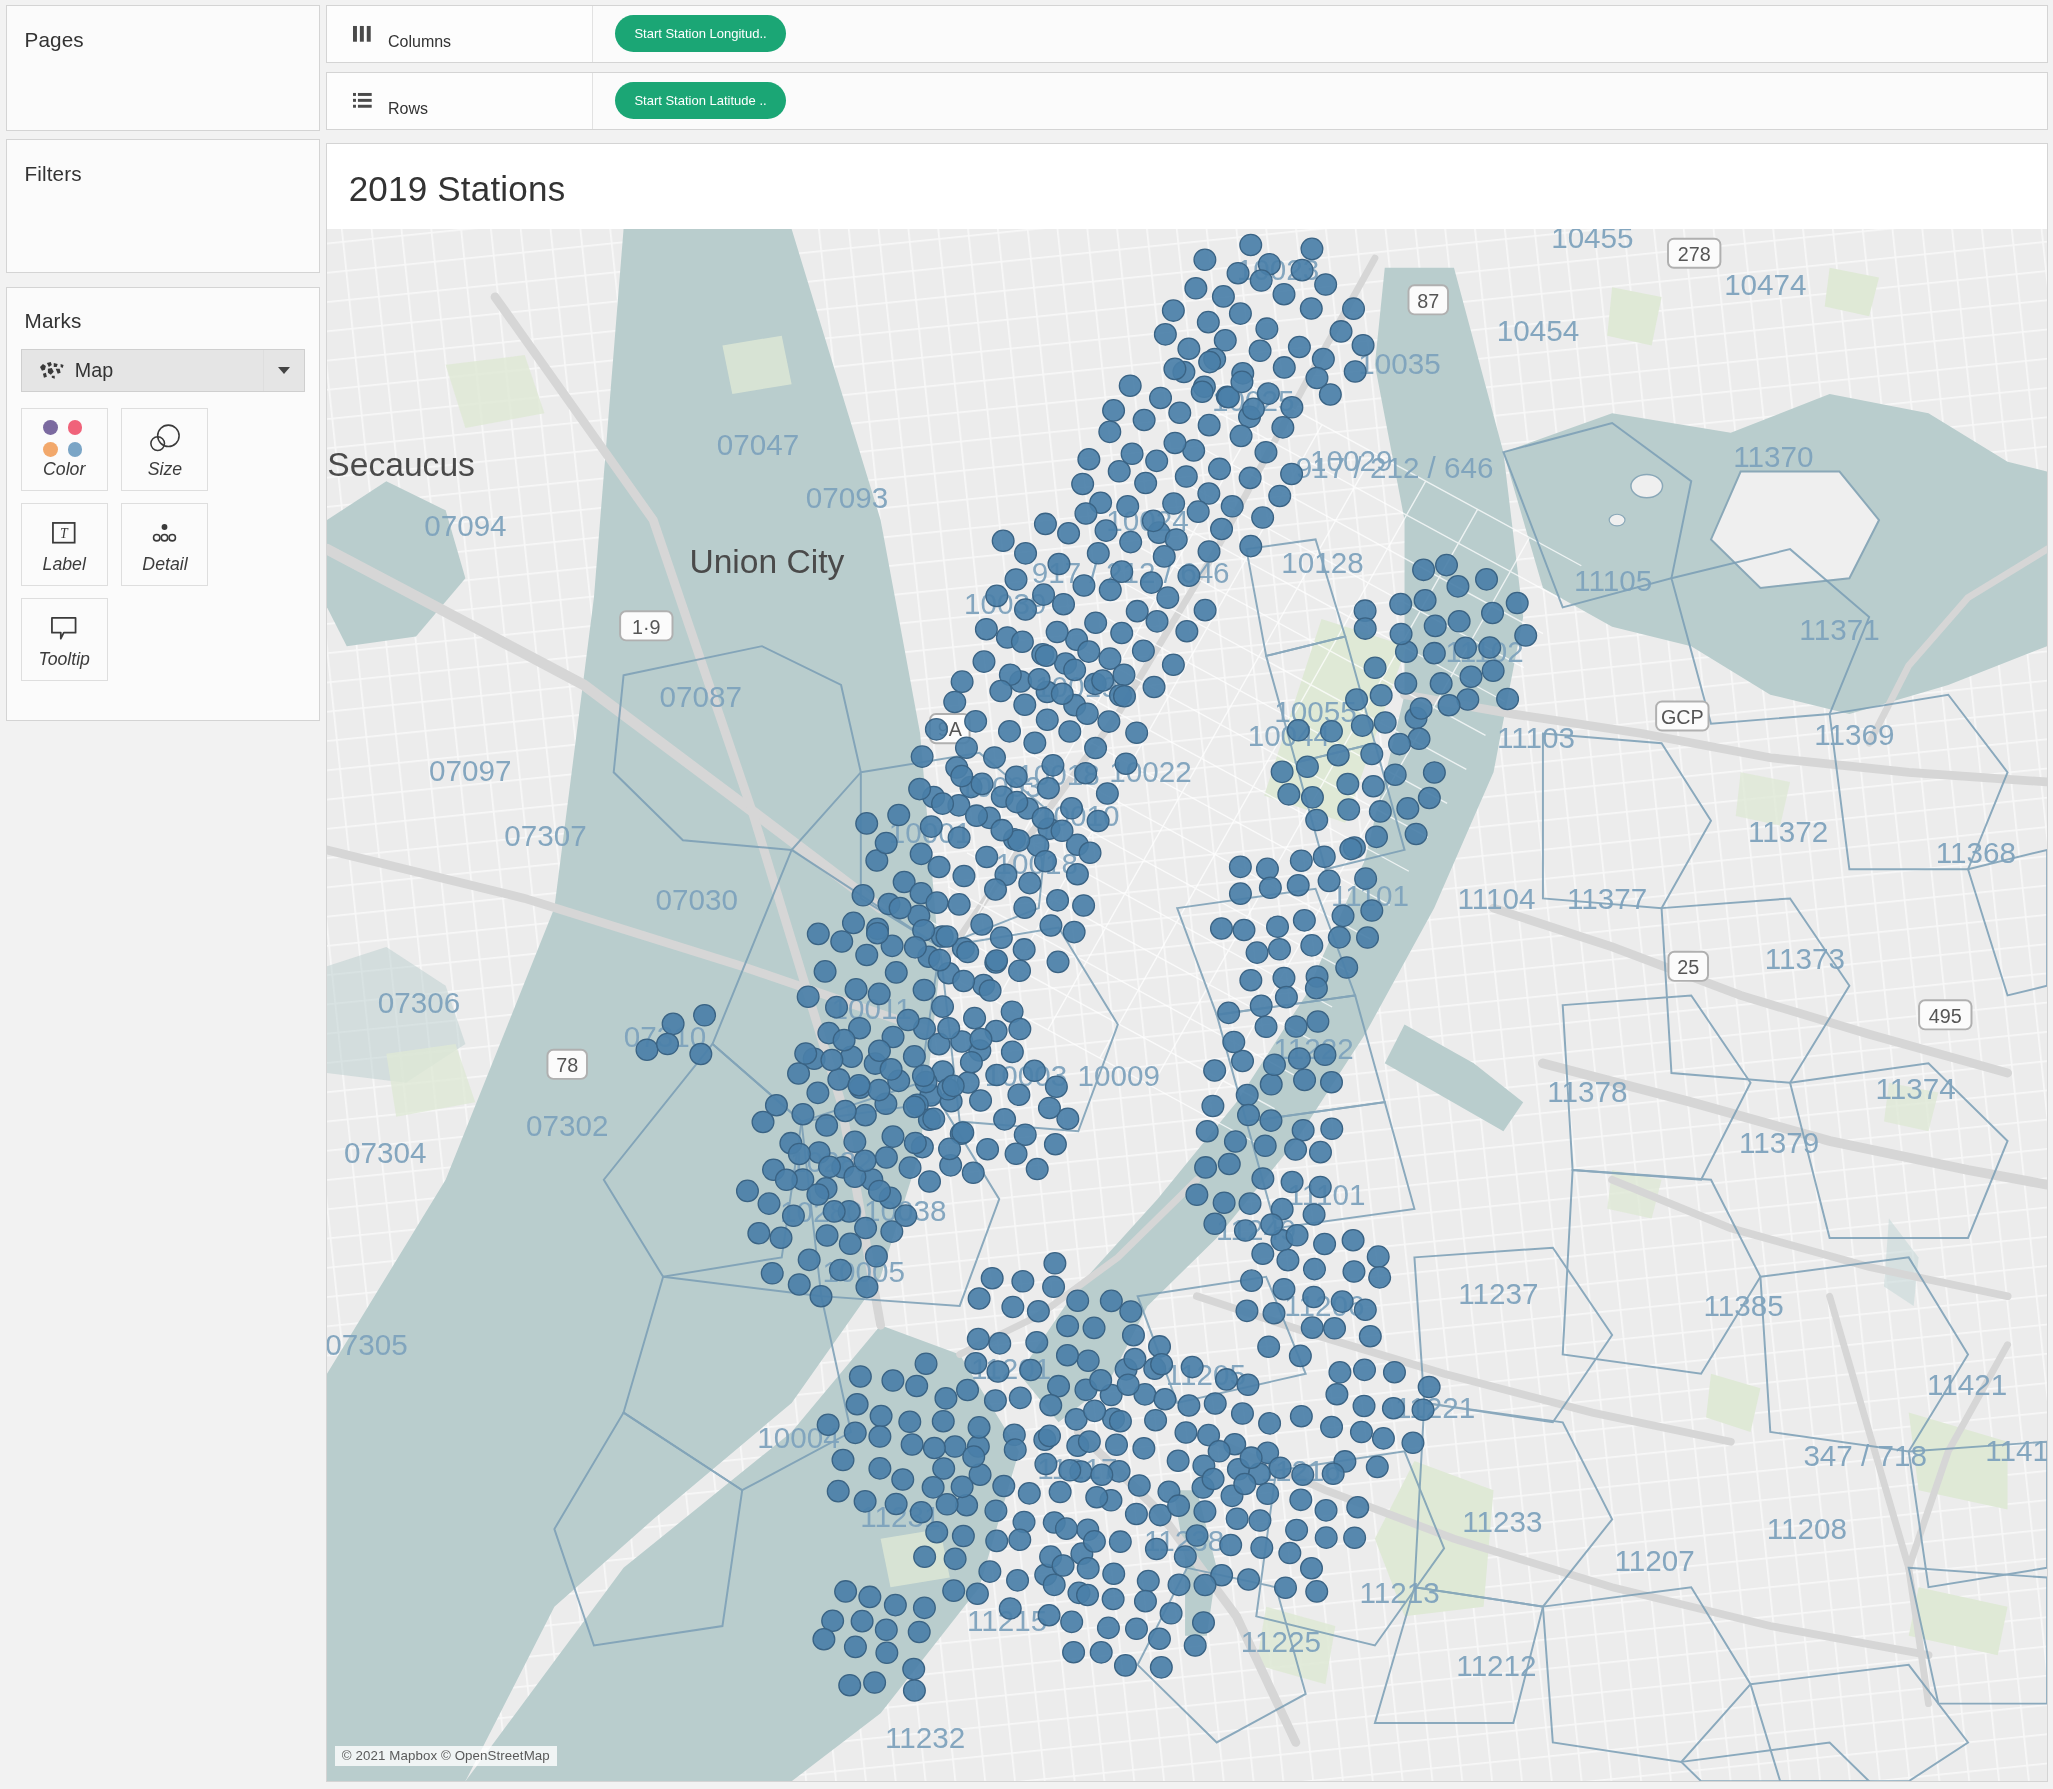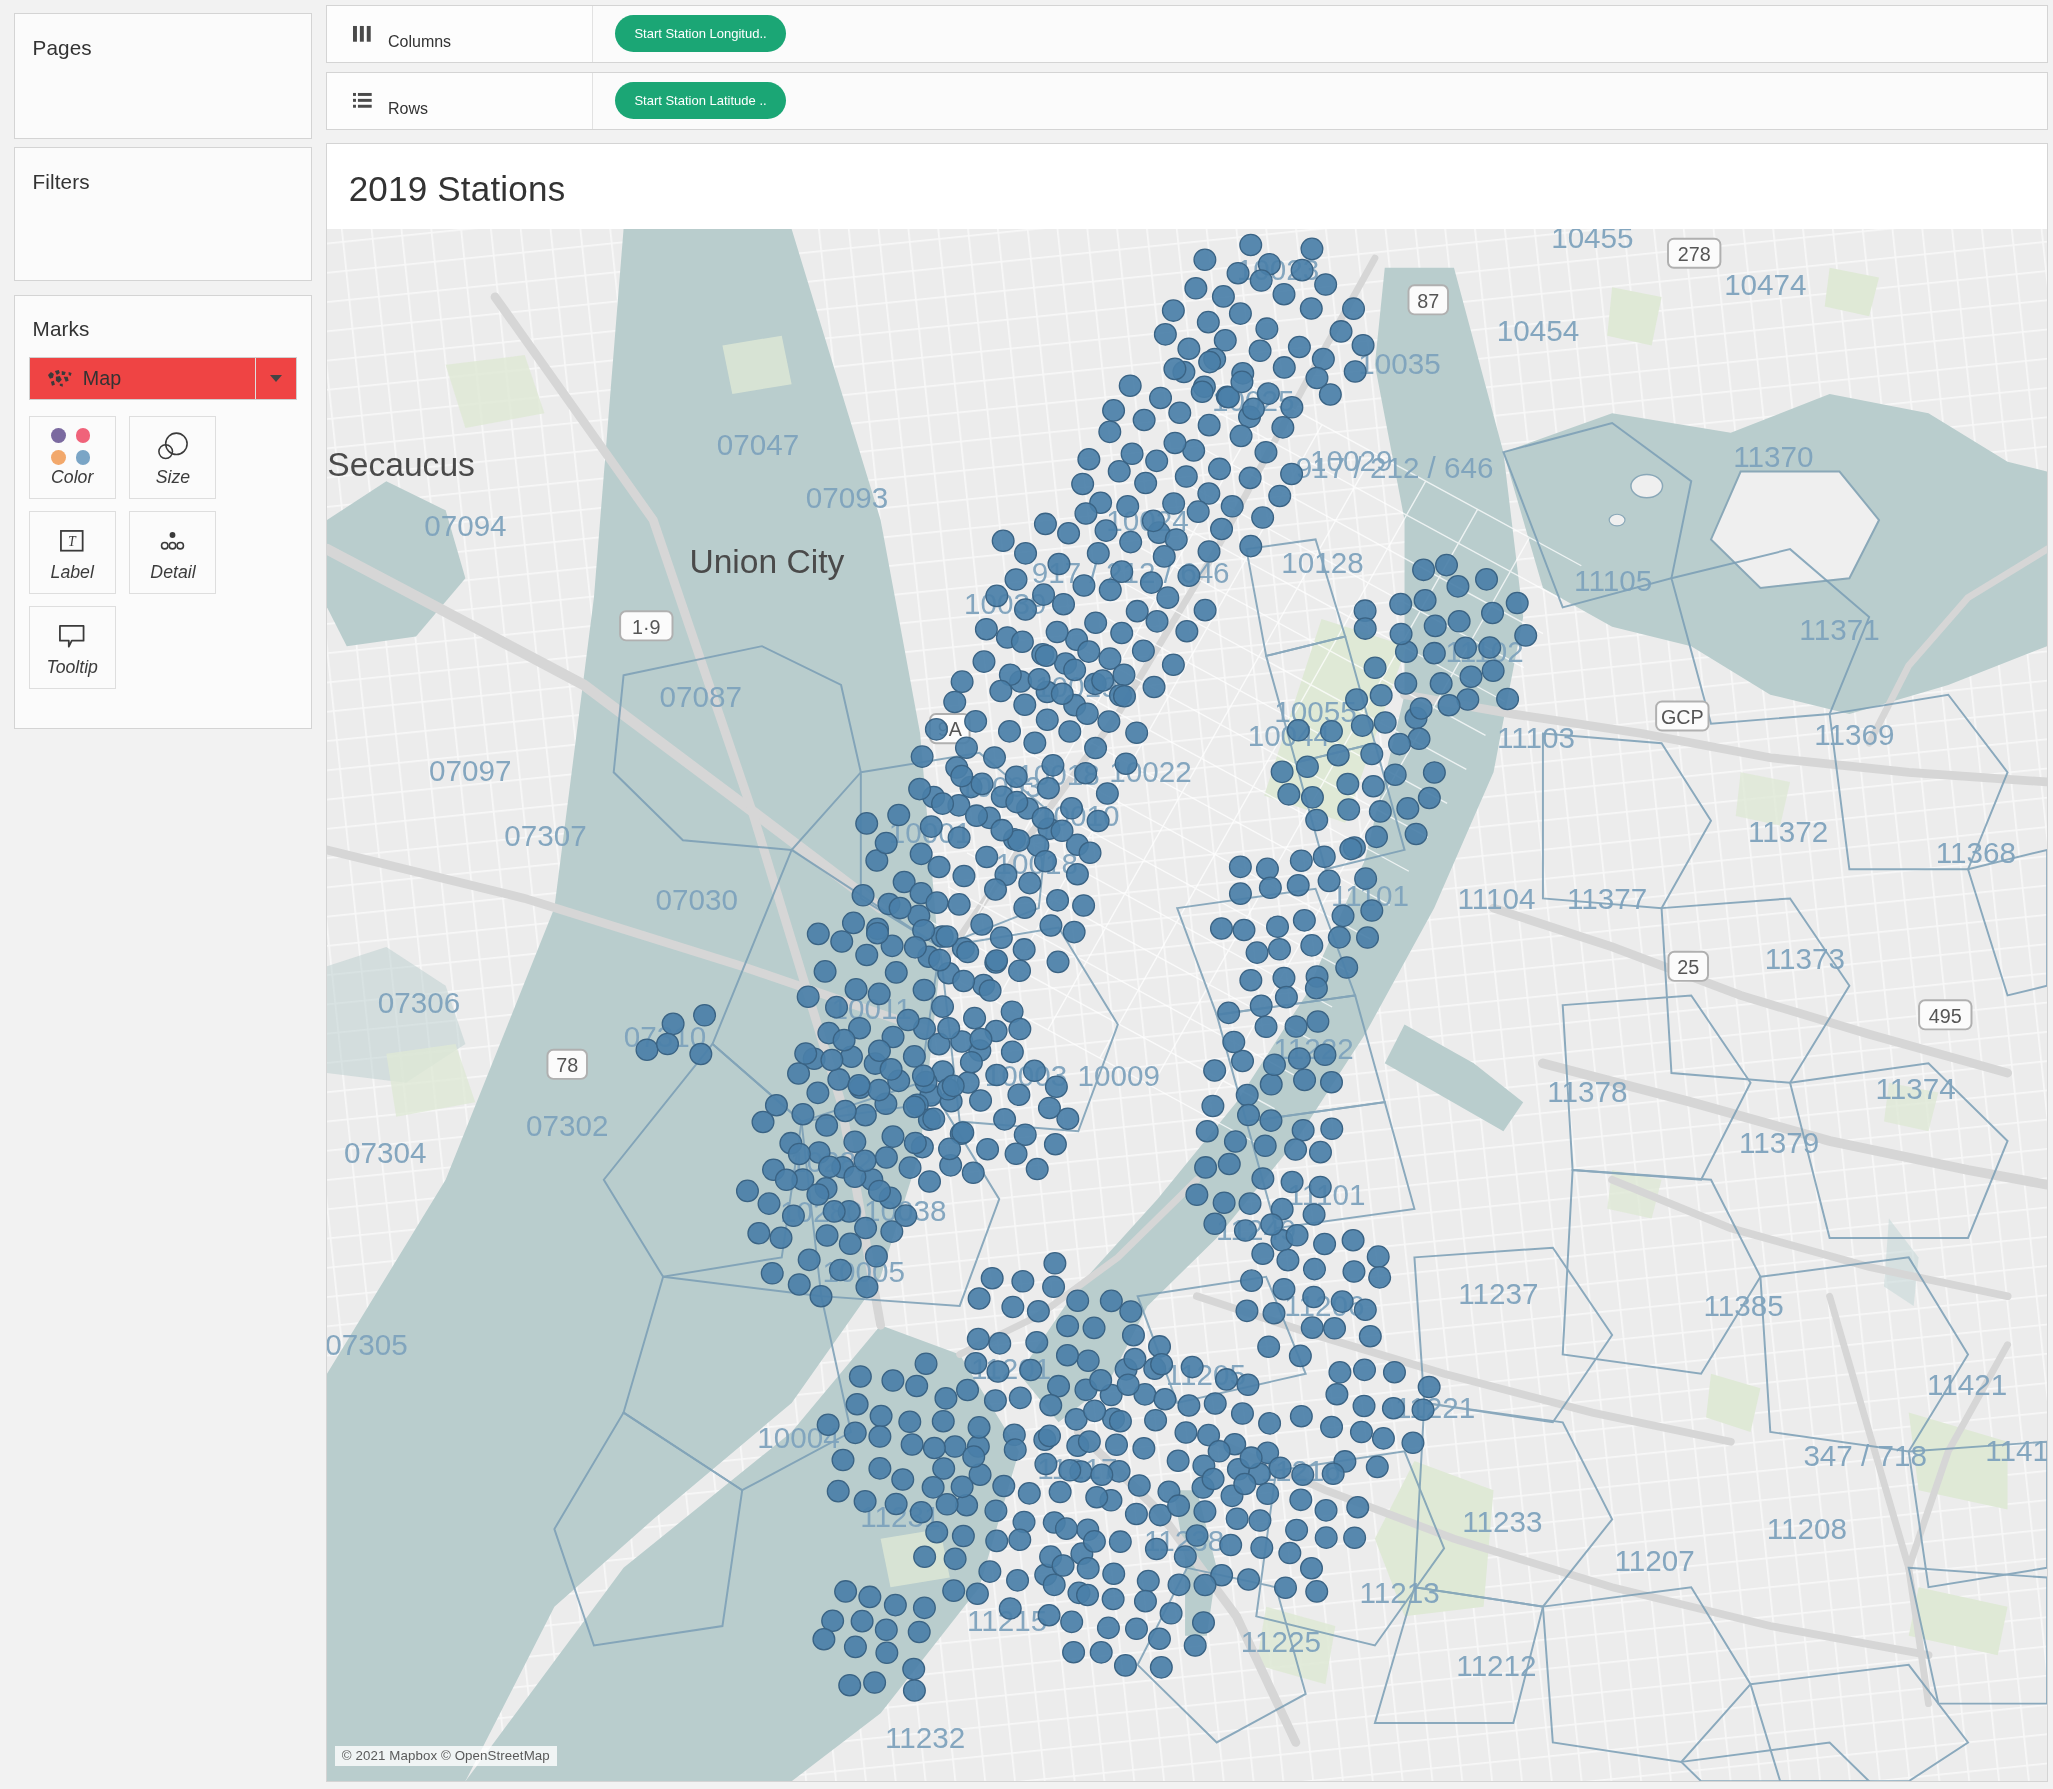--- a/index.html
+++ b/index.html
@@ -15,21 +15,21 @@
     width: 2054px; height: 1790px;
     display: flex;
     background: #f2f2f2;
   }
 
   
   .left-panel {
     width: 326px;
     flex: 0 0 326px;
     background: #f2f2f2;
-    padding: 8px;
+    padding: 0;
     display: flex;
     flex-direction: column;
   }
 
   .shelf-card {
     background: #fbfbfb;
     border: 1px solid #d4d4d4;
     margin: 4.9px 5.9px 0 5.9px;
   }
   .shelf-card .card-title {
@@ -40,21 +40,21 @@
   }
 
   #pages-card { height: 126px; }
   #filters-card { height: 134px; margin-top: 8px; }
   #marks-card  { flex: 0 0 auto; margin-top: 13.8px; padding-bottom: 27.6px; }
 
   .marks-type-select {
     margin: 15.8px 13.8px 0 13.8px;
     height: 43px;
     border: 1px solid #cfcfcf;
-    background: #ef4444;
+    background: #e5e5e5;
     display: flex;
     align-items: center;
     position: relative;
   }
   .marks-type-select .mt-icon {
     width: 25.6px; height: 19.7px;
     margin-left: 17.7px; margin-right: 9.9px;
     flex: 0 0 25.6px;
     display: flex; align-items: center; justify-content: center;
   }

